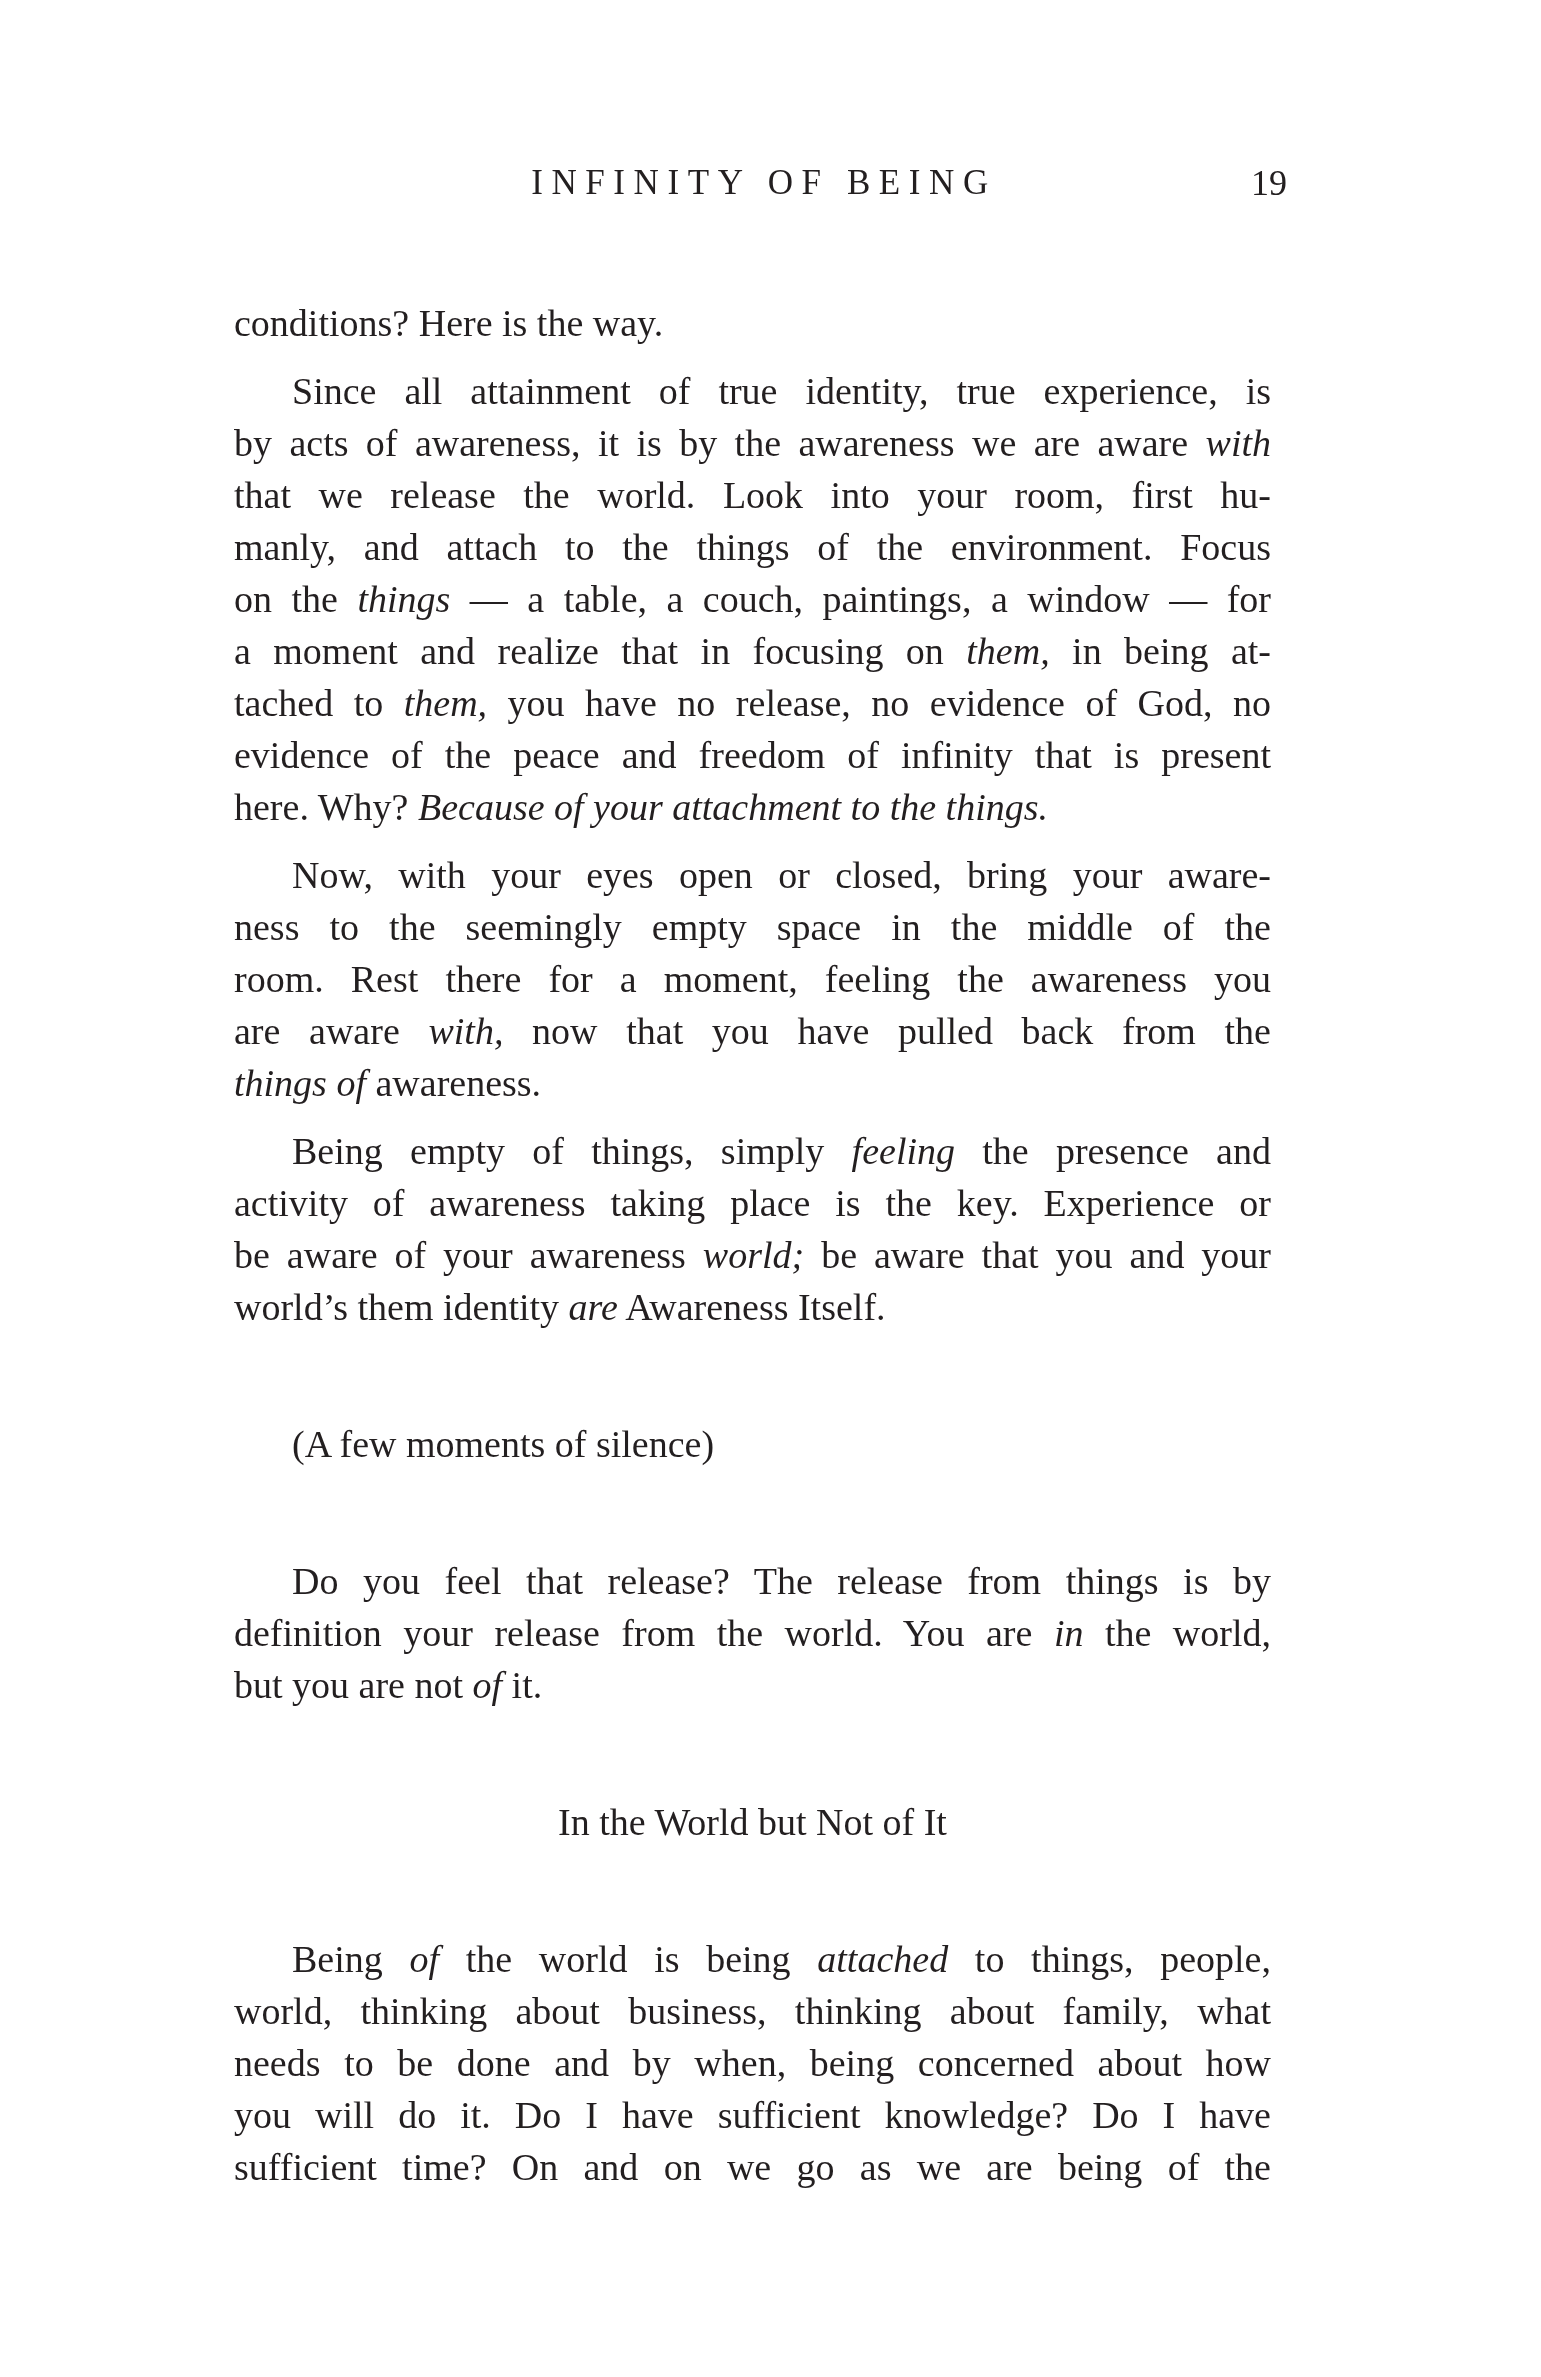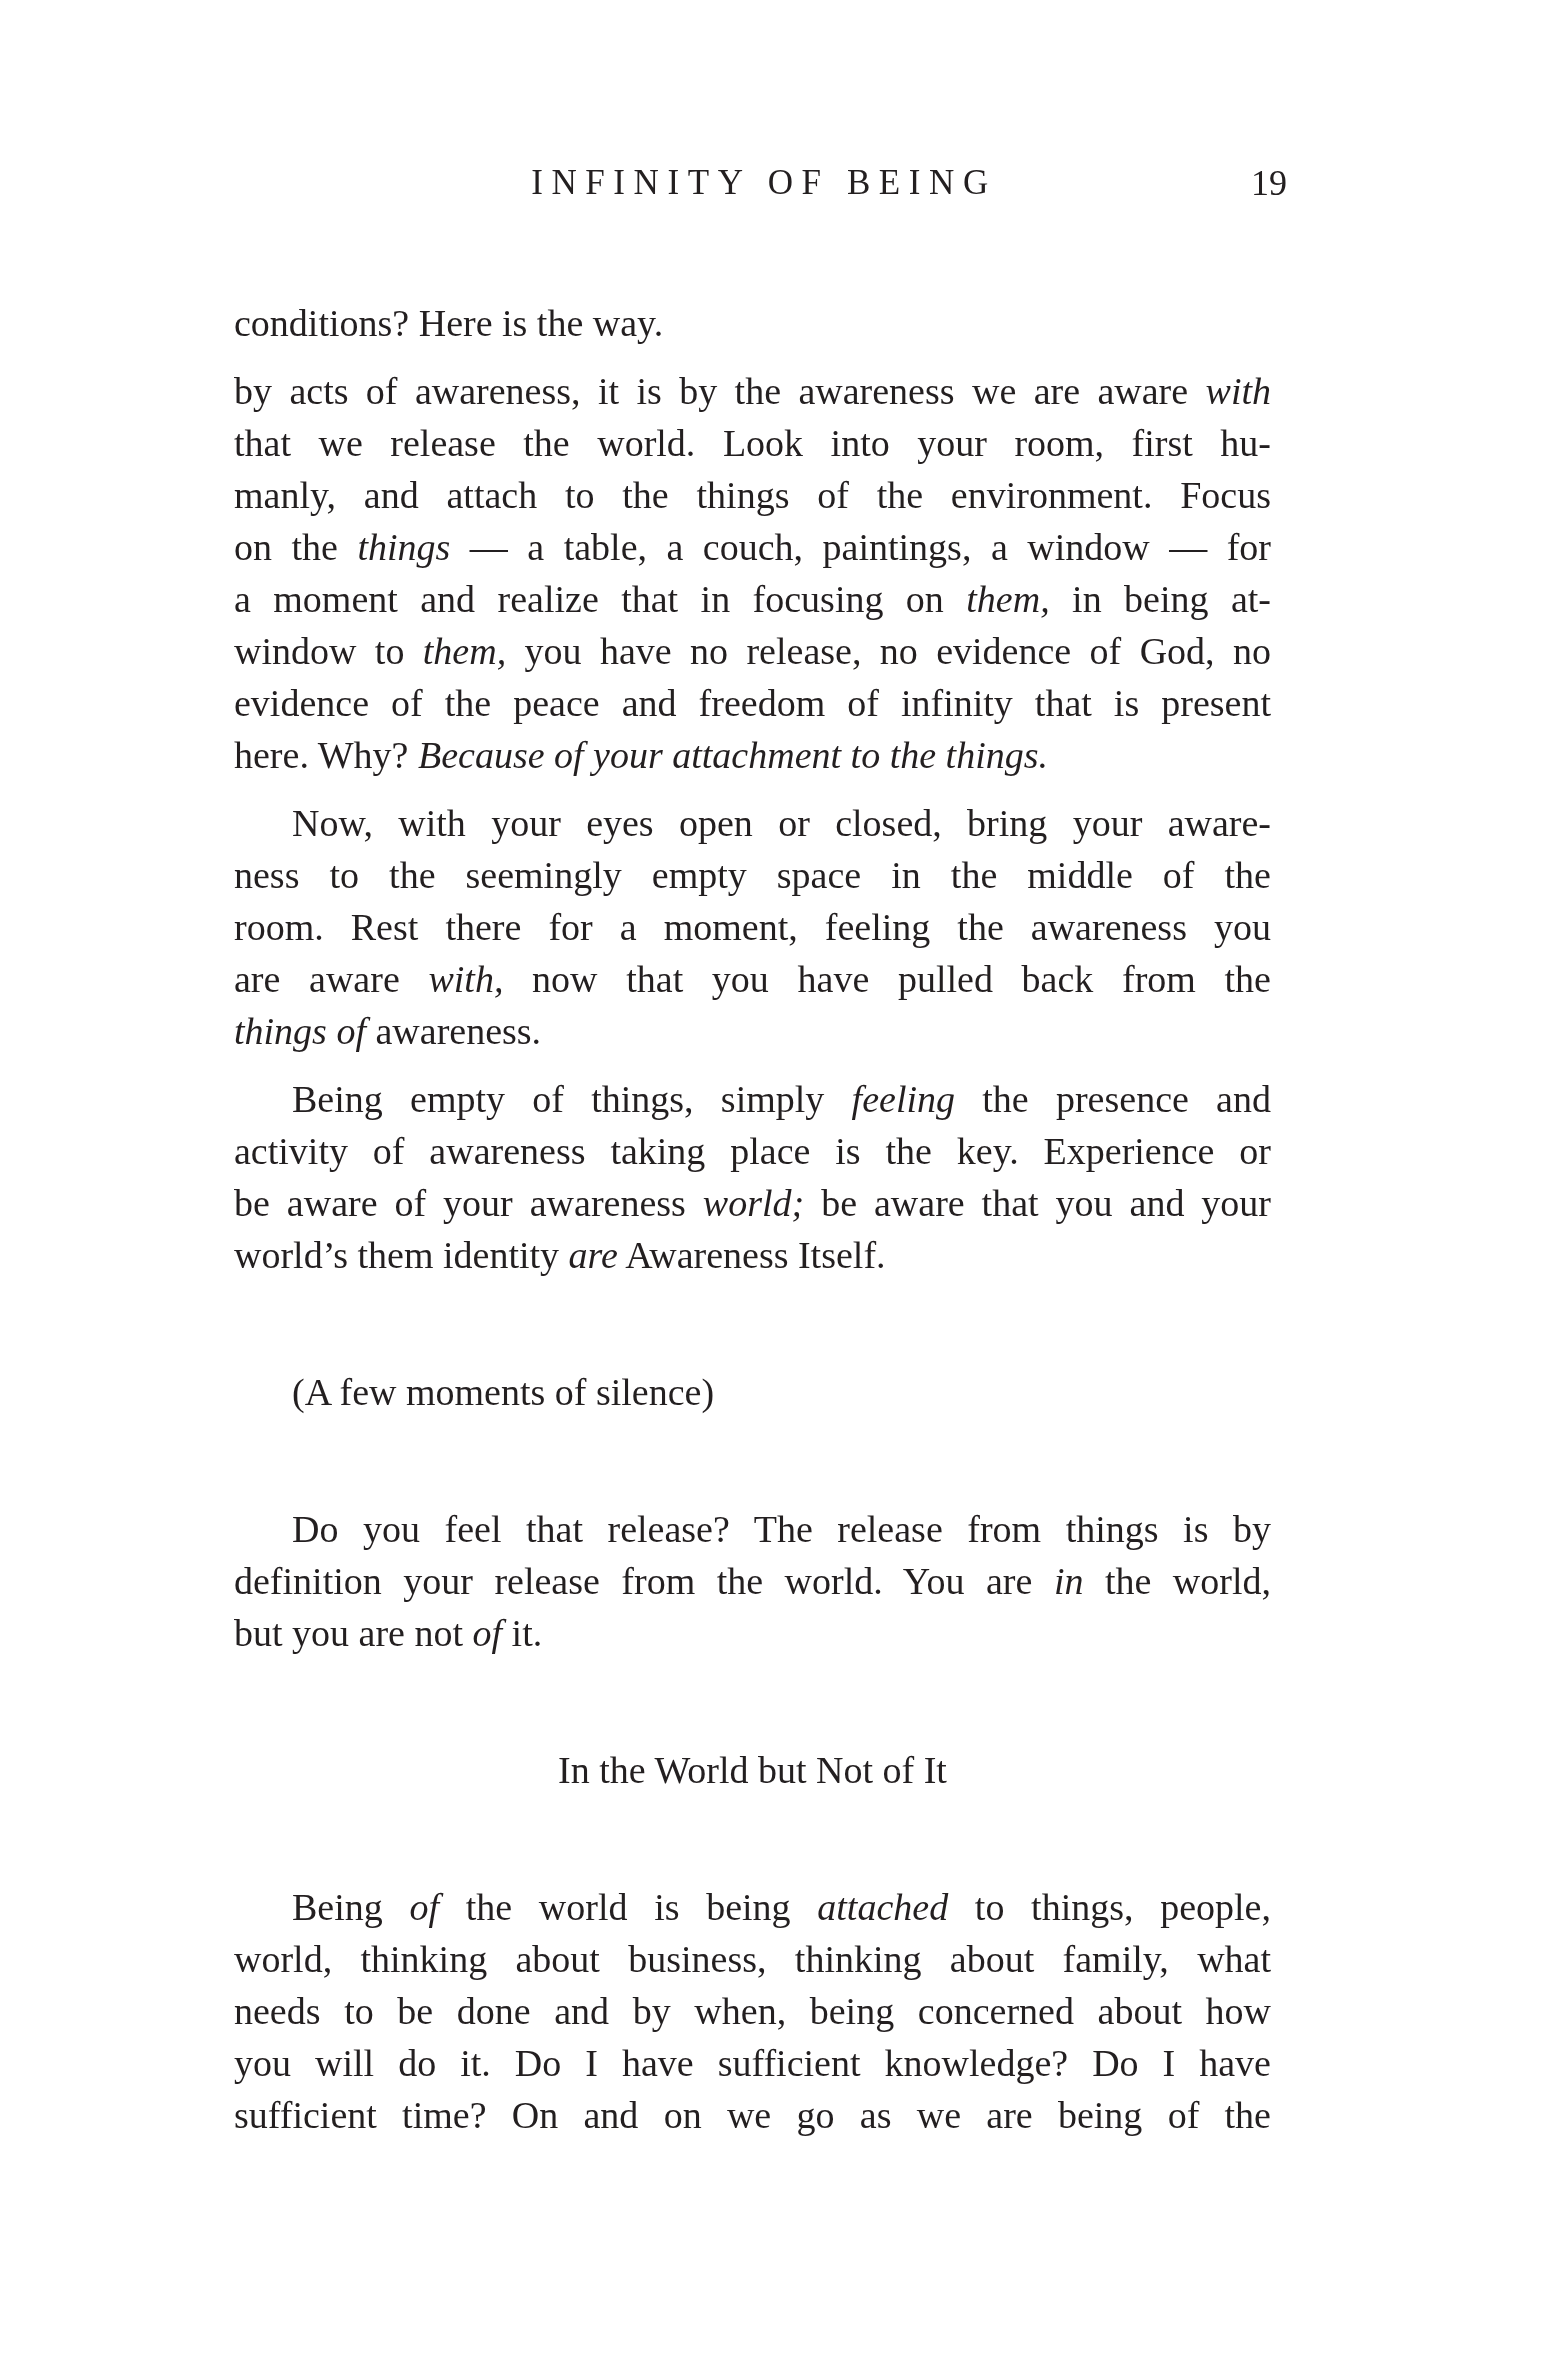--- a/index.html
+++ b/index.html
@@ -40,26 +40,27 @@
   <div class="running-head">
     <div class="running-title">INFINITY OF BEING</div>
     <div class="page-number">19</div>
   </div>
 
   <div class="body-text" id="body-text">
       <div class="para">
         <span class="line last"><span>conditions? Here is the way.</span></span>
       </div>
       <div class="para">
+        <span class="line indent"><span>Since all attainment of true identity, true experience, is</span></span>
         <span class="line"><span>by acts of awareness, it is by the awareness we are aware </span><em>with</em></span>
         <span class="line"><span>that we release the world. Look into your room, first hu-</span></span>
         <span class="line"><span>manly, and attach to the things of the environment. Focus</span></span>
         <span class="line"><span>on the </span><em>things</em><span> — a table, a couch, paintings, a window — for</span></span>
         <span class="line"><span>a moment and realize that in focusing on </span><em>them,</em><span> in being at-</span></span>
-        <span class="line"><span>window to </span><em>them,</em><span> you have no release, no evidence of God, no</span></span>
+        <span class="line"><span>tached to </span><em>them,</em><span> you have no release, no evidence of God, no</span></span>
         <span class="line"><span>evidence of the peace and freedom of infinity that is present</span></span>
         <span class="line last"><span>here. Why? </span><em>Because of your attachment to the things.</em></span>
       </div>
       <div class="para">
         <span class="line indent"><span>Now, with your eyes open or closed, bring your aware-</span></span>
         <span class="line"><span>ness to the seemingly empty space in the middle of the</span></span>
         <span class="line"><span>room. Rest there for a moment, feeling the awareness you</span></span>
         <span class="line"><span>are aware </span><em>with,</em><span> now that you have pulled back from the</span></span>
         <span class="line last"><em>things of</em><span> awareness.</span></span>
       </div>

